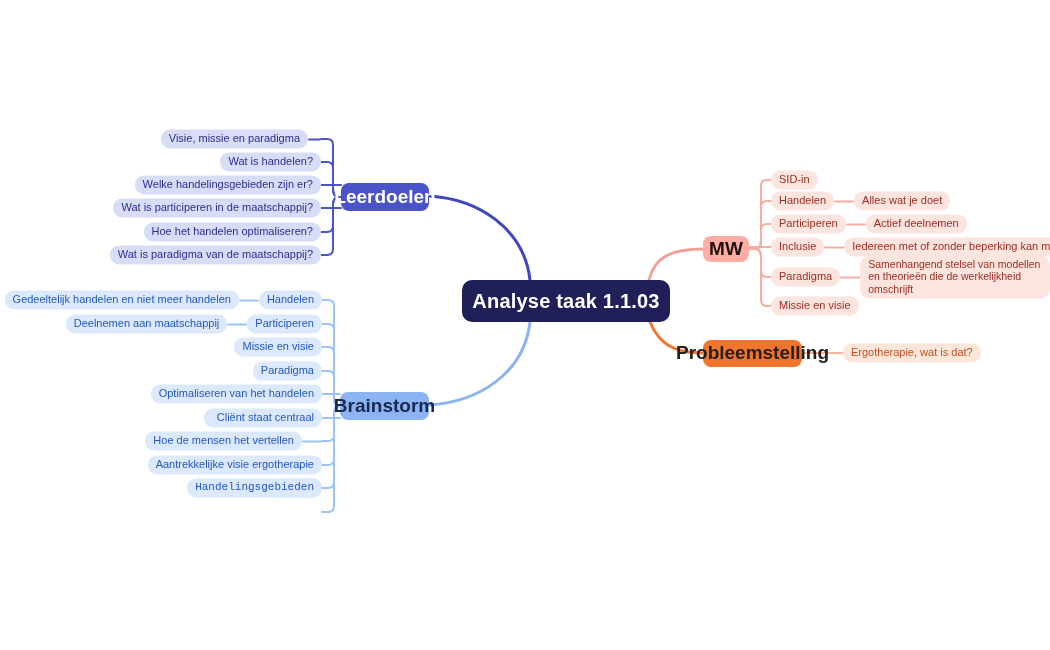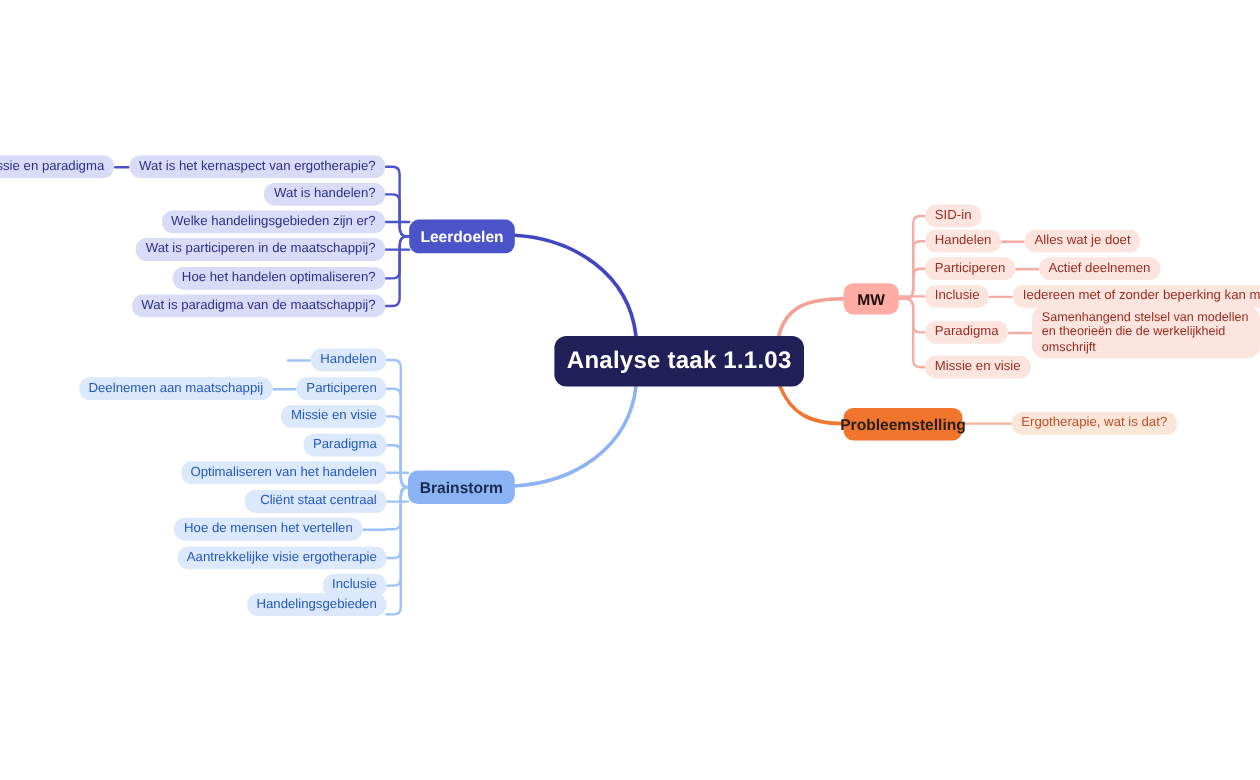--- a/index.html
+++ b/index.html
@@ -12,21 +12,21 @@
   #connector-layer{position:absolute;left:0;top:0;pointer-events:none;}
   .node{
     position:absolute;display:flex;align-items:center;justify-content:center;
     border-radius:8px;font-weight:700;white-space:nowrap;box-sizing:border-box;
     cursor:pointer;
   }
   .center-node{
     left:462px;top:280px;width:208px;height:42px;border-radius:10px;
     font-size:20px;letter-spacing:.2px;
   }
-  .branch-node{font-size:13px;}
+  .branch-node{font-size:19px;}
   .row{
     position:absolute;display:flex;align-items:center;
   }
   .pill{
     font-size:11px;padding:3px 8px;border-radius:9px;white-space:nowrap;
     line-height:1.2;cursor:pointer;
   }
   .pill.wrap{
     white-space:normal;max-width:182px;font-size:10.5px;line-height:1.18;
     border-radius:10px;
@@ -65,39 +65,39 @@
       <path d="M771,306 H767 Q761,306 761,300 V257 Q761,249 755,249 H749" fill="none" stroke="#F5ACA3" stroke-width="2" stroke-linecap="round"></path>
       <path d="M650,322 C659,344 674,353 703,353" fill="none" stroke="#EF772F" stroke-width="3" stroke-linecap="round"></path>
       <path d="M802,353 H843" fill="none" stroke="#F2B49B" stroke-width="2" stroke-linecap="round"></path>
     </svg>
   <div class="node center-node" id="center-node" style="background: rgb(33, 31, 87); color: rgb(255, 255, 255);">Analyse taak 1.1.03</div>
   <div id="branches">
       <div class="node branch-node" style="left: 341px; top: 183px; width: 88px; height: 28px; background: rgb(75, 83, 201); color: rgb(255, 255, 255);">Leerdoelen</div>
       <div class="row" style="top: 139px; transform: translateY(-50%); right: 729px;">
         <div class="pill" style="background: rgb(217, 220, 246); color: rgb(42, 47, 140);">Visie, missie en paradigma</div>
         <span class="dash" style="width: 13px; background: rgb(75, 83, 201);"></span>
-        <div class="pill" style="background: rgb(217, 220, 246); color: rgb(42, 47, 140);">Wat is het kernaspect van ergotherapie?</div>
       </div>
       <div class="row" style="top: 162px; transform: translateY(-50%); right: 729px;">
         <div class="pill" style="background: rgb(217, 220, 246); color: rgb(42, 47, 140);">Wat is handelen?</div>
       </div>
       <div class="row" style="top: 185px; transform: translateY(-50%); right: 729px; justify-content: flex-end;">
         <div class="pill" style="background: rgb(217, 220, 246); color: rgb(42, 47, 140);">Welke handelingsgebieden zijn er?</div>
       </div>
       <div class="row" style="top: 208px; transform: translateY(-50%); right: 729px;">
         <div class="pill" style="background: rgb(217, 220, 246); color: rgb(42, 47, 140);">Wat is participeren in de maatschappij?</div>
       </div>
       <div class="row" style="top: 232px; transform: translateY(-50%); right: 729px;">
         <div class="pill" style="background: rgb(217, 220, 246); color: rgb(42, 47, 140);">Hoe het handelen optimaliseren?</div>
       </div>
       <div class="row" style="top: 255px; transform: translateY(-50%); right: 729px;">
         <div class="pill" style="background: rgb(217, 220, 246); color: rgb(42, 47, 140);">Wat is paradigma van de maatschappij?</div>
       </div>
       <div class="node branch-node" style="left: 340px; top: 392px; width: 89px; height: 28px; background: rgb(140, 180, 245); color: rgb(23, 41, 78);">Brainstorm</div>
       <div class="row" style="top: 300px; transform: translateY(-50%); right: 728px;">
+        <div class="pill" style="background: rgb(220, 233, 252); color: rgb(34, 88, 192);">Gedeeltelijk handelen en niet meer handelen</div>
         <span class="dash" style="width: 20px; background: rgb(158, 195, 248);"></span>
         <div class="pill" style="background: rgb(220, 233, 252); color: rgb(34, 88, 192);">Handelen</div>
       </div>
       <div class="row" style="top: 324px; transform: translateY(-50%); right: 728px;">
         <div class="pill" style="background: rgb(220, 233, 252); color: rgb(34, 88, 192);">Deelnemen aan maatschappij</div>
         <span class="dash" style="width: 20px; background: rgb(158, 195, 248);"></span>
         <div class="pill" style="background: rgb(220, 233, 252); color: rgb(34, 88, 192);">Participeren</div>
       </div>
       <div class="row" style="top: 347px; transform: translateY(-50%); right: 728px;">
         <div class="pill" style="background: rgb(220, 233, 252); color: rgb(34, 88, 192);">Missie en visie</div>
@@ -114,21 +114,21 @@
       <div class="row" style="top: 441px; transform: translateY(-50%); right: 728px;">
         <div class="pill" style="background: rgb(220, 233, 252); color: rgb(34, 88, 192);">Hoe de mensen het vertellen</div>
         <span class="dash" style="width: 20px; background: rgb(158, 195, 248);"></span>
       </div>
       <div class="row" style="top: 465px; transform: translateY(-50%); right: 728px;">
         <div class="pill" style="background: rgb(220, 233, 252); color: rgb(34, 88, 192);">Aantrekkelijke visie ergotherapie</div>
       </div>
       <div class="row" style="top: 488px; transform: translateY(-50%); right: 728px;">
         <div class="pill" style="background: rgb(220, 233, 252); color: rgb(34, 88, 192);">Inclusie</div>
       </div>
-      <div class="row" style="top: 504px; transform: translateY(-50%); right: 728px;">
+      <div class="row" style="top: 488px; transform: translateY(-50%); right: 728px; font-family: Liberation Mono, monospace;">
         <div class="pill" style="background: rgb(220, 233, 252); color: rgb(34, 88, 192);">Handelingsgebieden</div>
       </div>
       <div class="node branch-node" style="left: 703px; top: 236px; width: 46px; height: 26px; background: rgb(255, 172, 164); color: rgb(30, 16, 13);">MW</div>
       <div class="row" style="top: 180px; transform: translateY(-50%); left: 771px; text-align: center;">
         <div class="pill" style="background: rgb(252, 228, 223); color: rgb(156, 44, 32);">SID-in</div>
       </div>
       <div class="row" style="top: 201px; transform: translateY(-50%); left: 771px;">
         <div class="pill" style="background: rgb(252, 228, 223); color: rgb(156, 44, 32);">Handelen</div>
         <span class="dash" style="width: 20px; background: rgb(245, 172, 163);"></span>
         <div class="pill" style="background: rgb(252, 228, 223); color: rgb(156, 44, 32);">Alles wat je doet</div>

